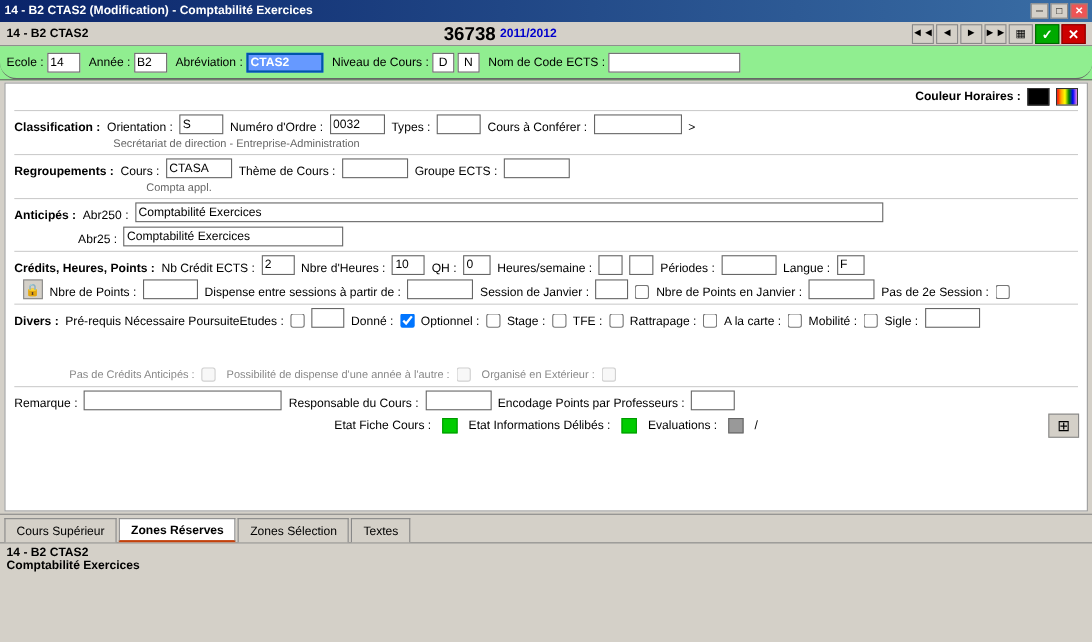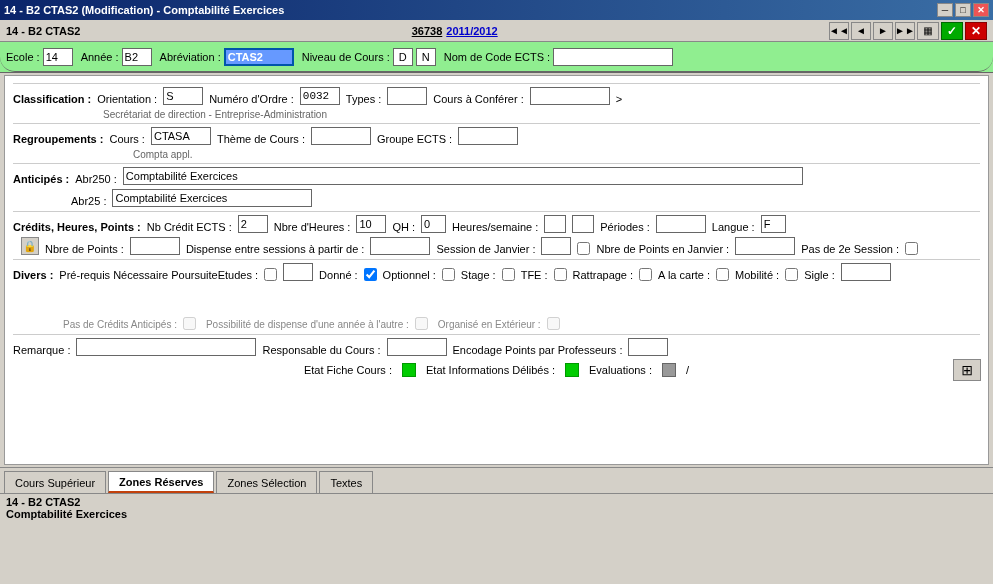--- a/index.html
+++ b/index.html
@@ -34,22 +34,22 @@
       height: 22px;
       display: flex;
       align-items: center;
       justify-content: space-between;
       padding: 0 6px;
       border-bottom: 1px solid #888;
     }
     .menu-left { display: flex; align-items: center; gap: 10px; }
     .menu-code { font-weight: bold; font-size: 11px; color: #000; }
     .menu-center { display: flex; align-items: center; gap: 4px; }
-    .record-id { font-weight: bold; font-size: 11px; color: #000; text-decoration: underline; }
-    .year-link { color: #0000cc; text-decoration: underline; font-weight: bold; font-size: 11px; cursor: pointer; }
+    .record-id { font-weight: bold; font-size: 17px; color: #000; }
+    .year-link { color: #0000cc; font-weight: bold; font-size: 11px; cursor: pointer; }
     .menu-right { display: flex; align-items: center; gap: 2px; }
     .nav-btn {
       width: 20px; height: 18px;
       background: #d4d0c8;
       border: 1px solid #888;
       display: flex; align-items: center; justify-content: center;
       font-size: 10px; cursor: pointer;
     }
     .action-btn-green {
       width: 22px; height: 18px;
@@ -260,29 +260,34 @@
     </div>
     <div class="field-group">
       <span class="field-label">Nom de Code ECTS :</span>
       <input type="text" class="small-input" style="width: 120px;" value="">
     </div>
   </div>
 </div>
 
 <div style="background:white; margin:2px 4px; border:1px solid #999; padding:4px 8px; height:390px; overflow:hidden;">
 
+  <div style="display:flex; justify-content:flex-end; align-items:center; margin-bottom:4px; gap:6px;">
+    <span style="font-size:11px; font-weight:bold;">Couleur Horaires :</span>
+    <div class="color-block-black"></div>
+    <div class="color-block-rainbow"></div>
+  </div>
 
   <hr class="separator-line">
 
   <div class="form-row">
     <span class="section-label-bold">Classification :</span>
     <span class="inline-label">Orientation :</span>
     <input type="text" class="small-input" style="width: 40px;" value="S">
     <span class="inline-label">Numéro d'Ordre :</span>
-    <input type="text" class="small-input" style="width: 40px; font-family: Liberation Mono, monospace;" value="0032">
+    <input type="text" class="small-input" style="width: 50px;" value="0032">
     <span class="inline-label">Types :</span>
     <input type="text" class="small-input" style="width: 40px;" value="">
     <span class="inline-label">Cours à Conférer :</span>
     <input type="text" class="small-input" style="width: 80px;" value="">
     <span style="cursor:pointer;">&gt;</span>
   </div>
   <div style="font-size:10px; color:#666; padding-left:90px; margin-bottom:3px;">Secrétariat de direction - Entreprise-Administration</div>
 
   <hr class="separator-line">
 

